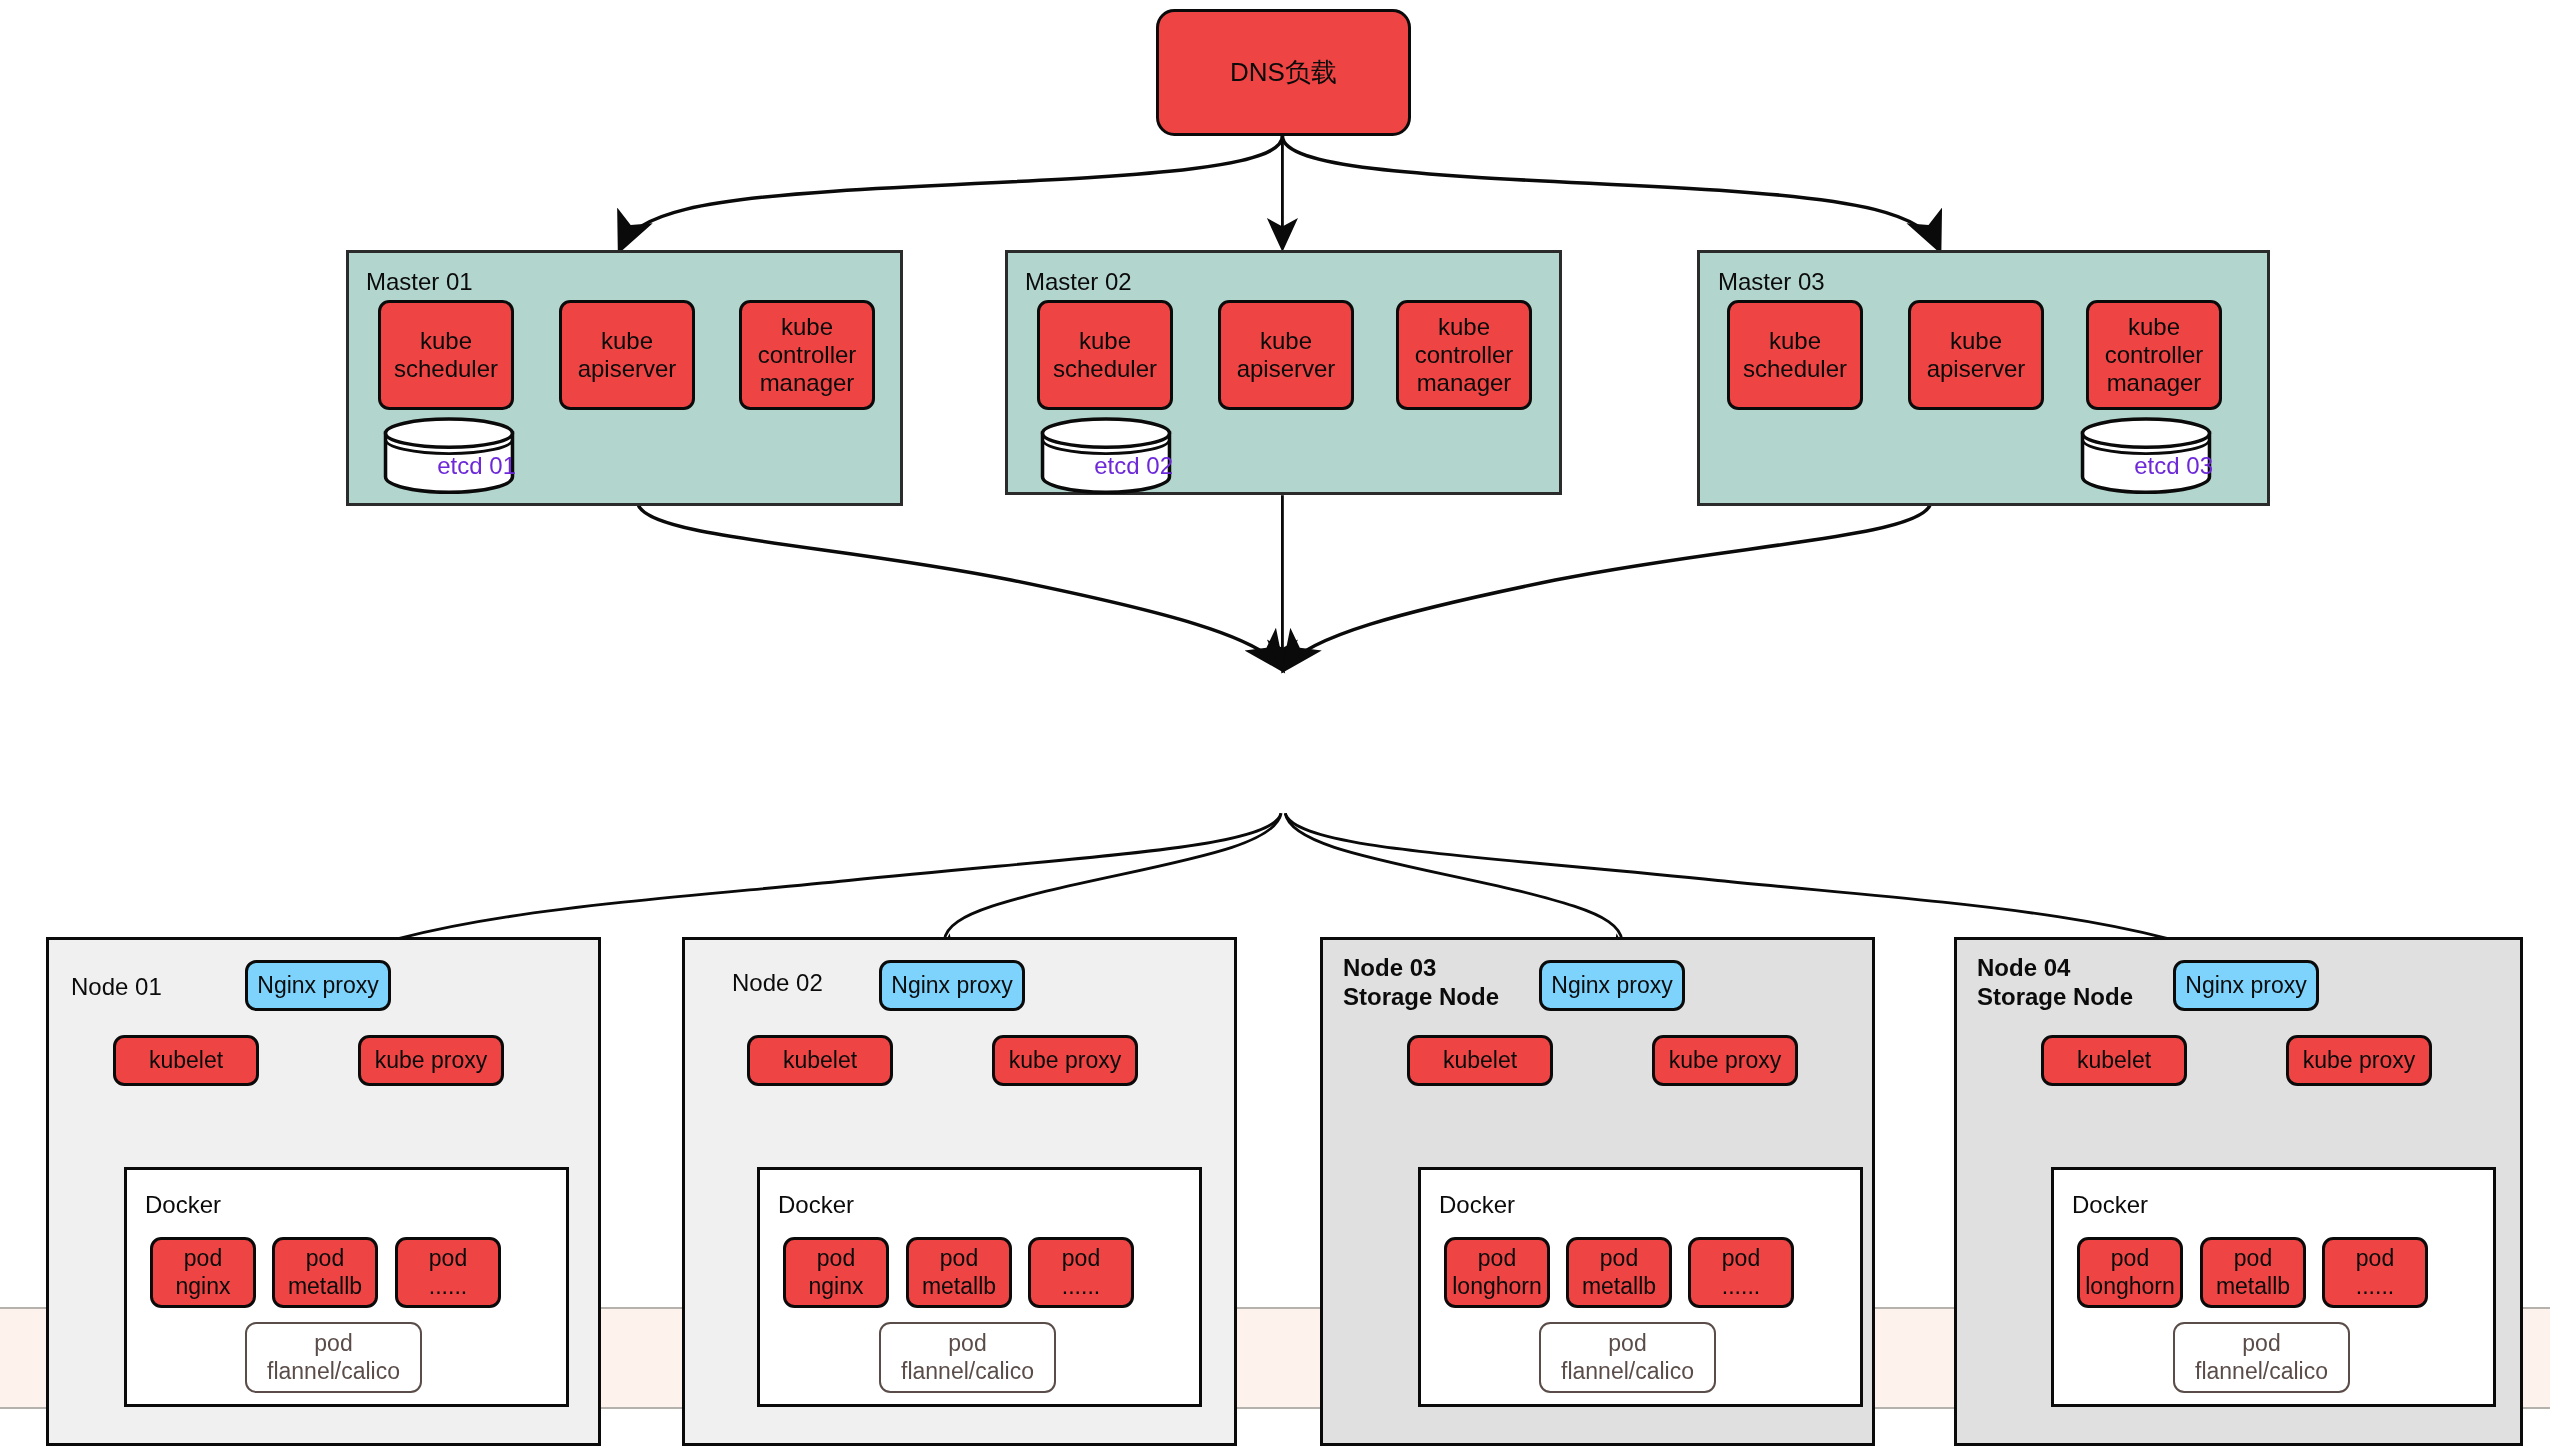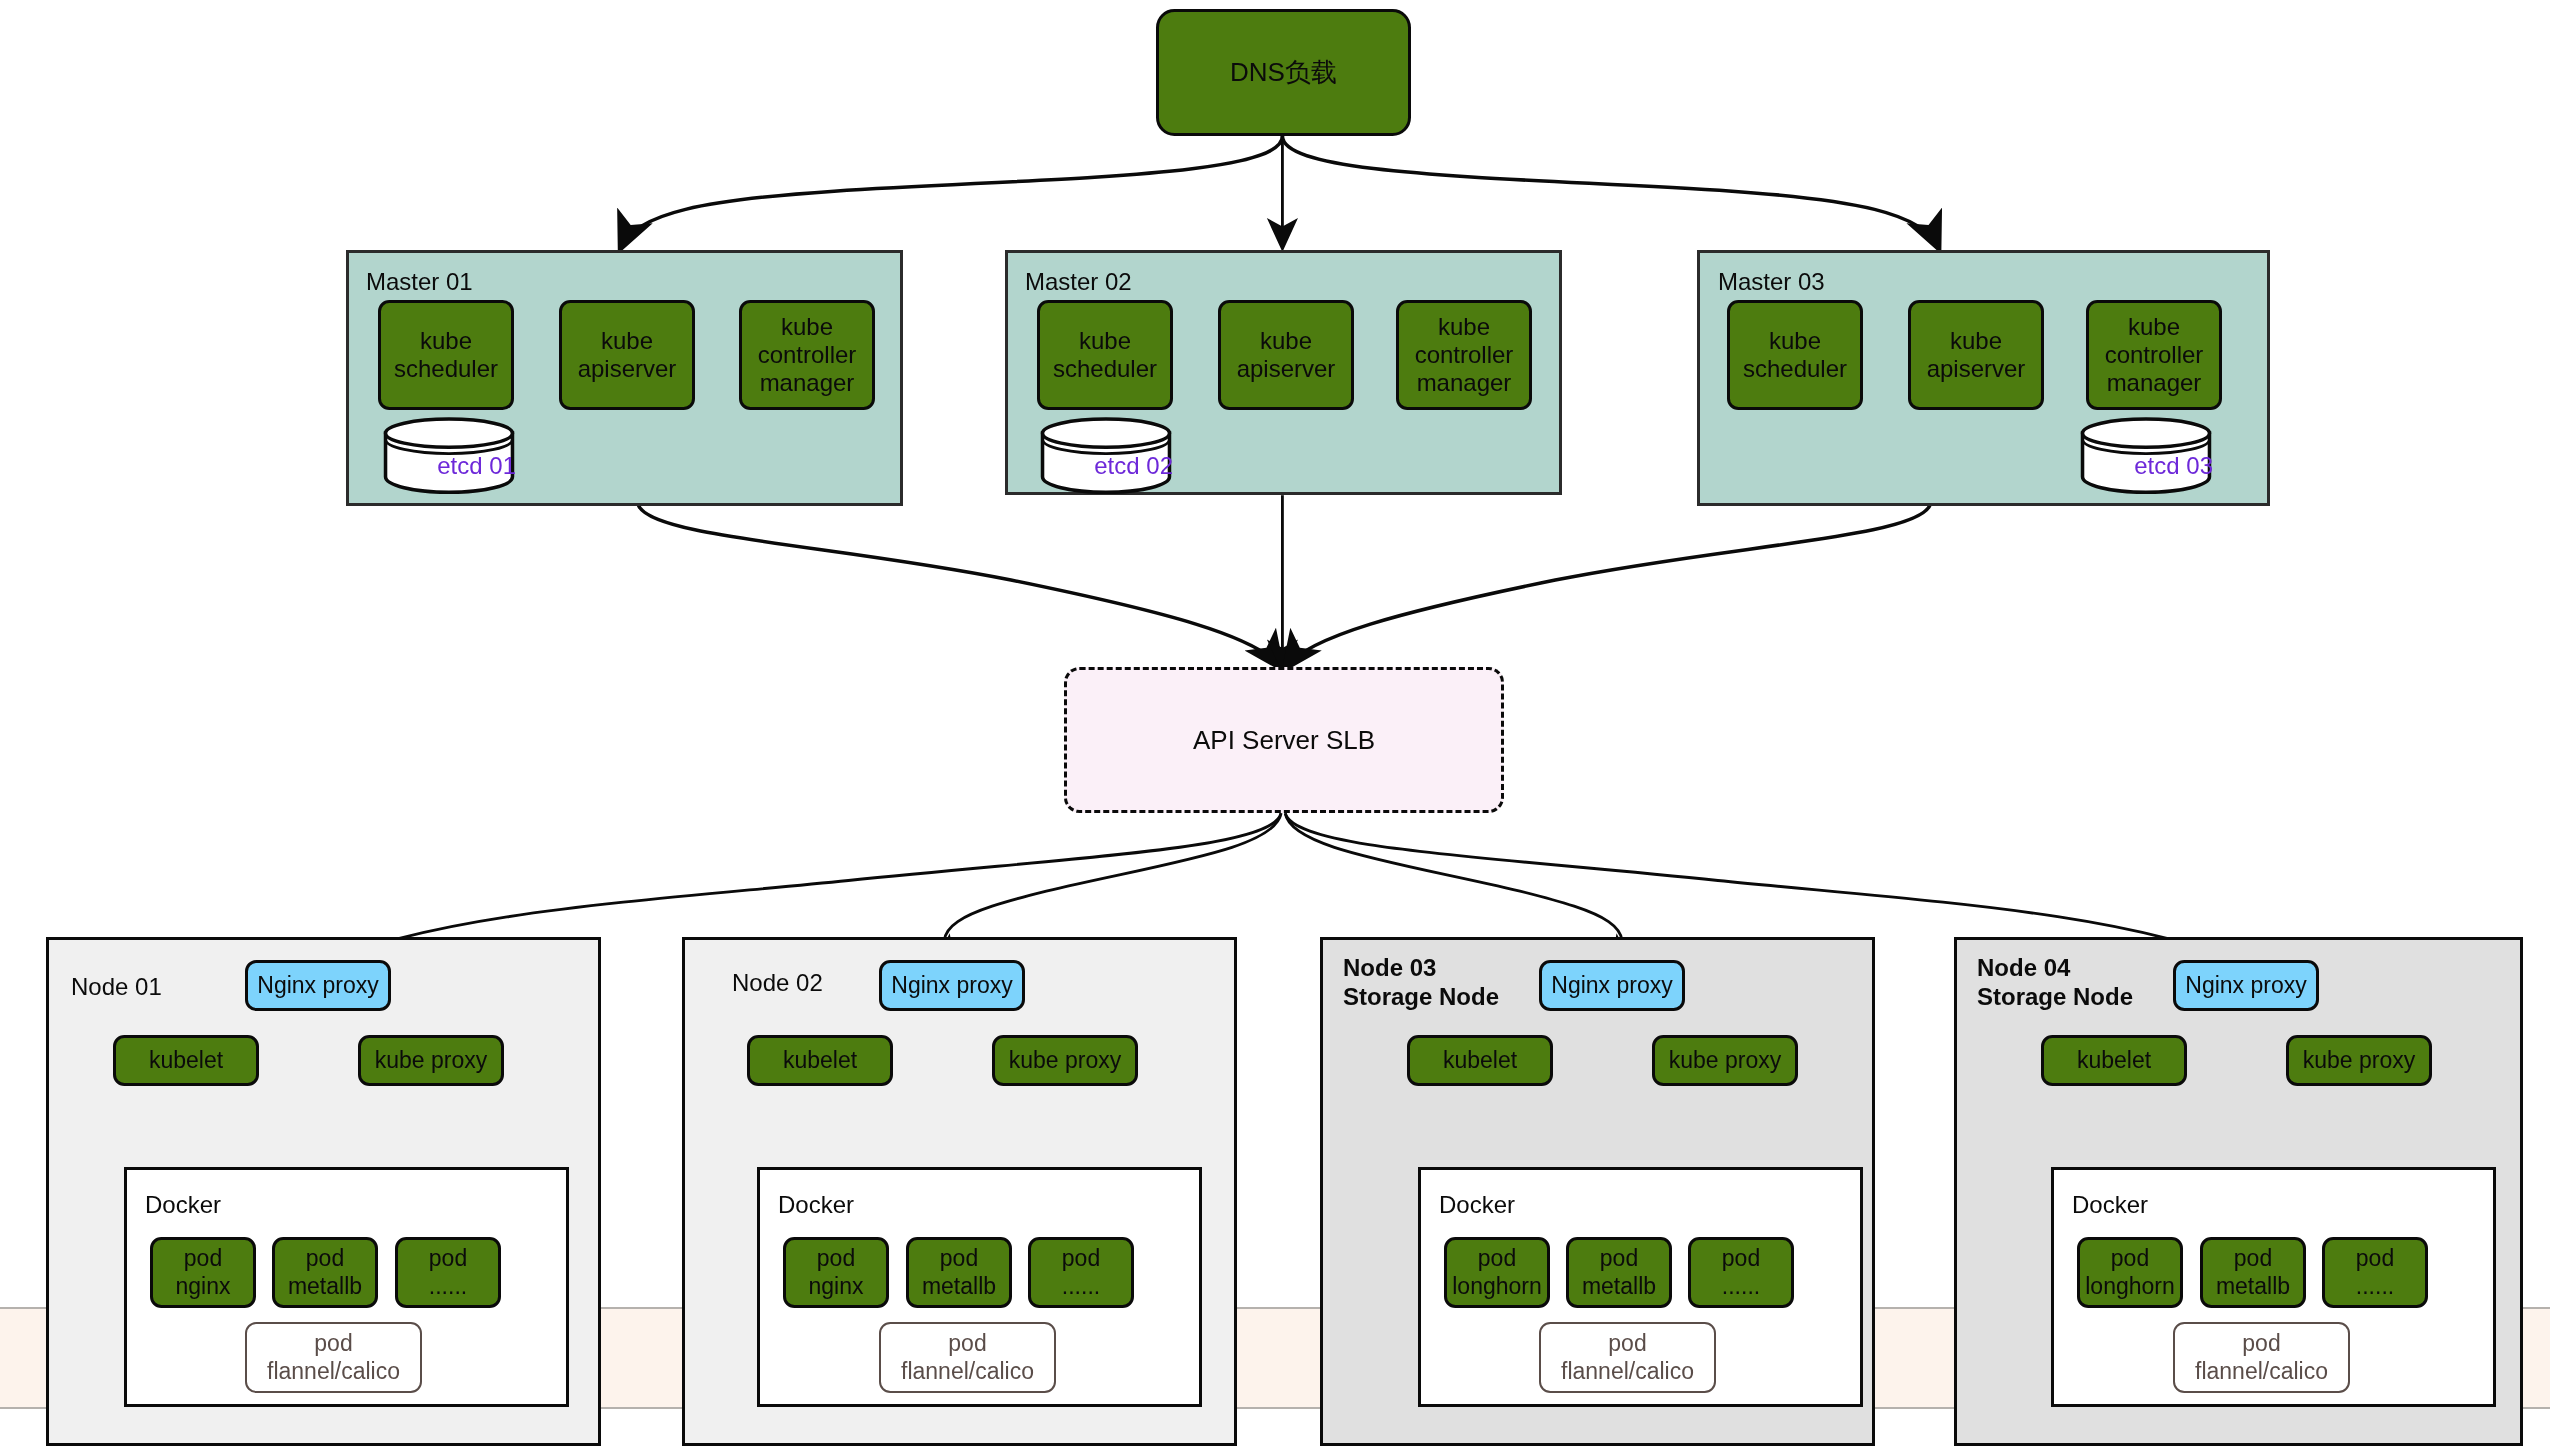--- a/index.html
+++ b/index.html
@@ -10,21 +10,21 @@
   .band{position:absolute;left:0;width:2550px;background:#fdf3ec;
         border-top:2.1px solid #b5b1ad;border-bottom:2.1px solid #b5b1ad;box-sizing:border-box;}
 
   .grp{position:absolute;box-sizing:border-box;}
   .master{background:#b2d5cd;border:3.5px solid #2b2b2b;}
   .node{background:#f0f0f0;border:3.5px solid #0a0a0a;}
   .node.storage{background:#e0e0e0;}
   .grp-title{position:absolute;font-size:24px;color:#0b0b0b;line-height:1.22;white-space:pre;}
   .grp-title.bold{font-weight:bold;}
 
-  .box{position:absolute;box-sizing:border-box;background:#4d7c0f;border:3.5px solid #0a0a0a;
+  .box{position:absolute;box-sizing:border-box;background:#ef4444;border:3.5px solid #0a0a0a;
        border-radius:11.3px;display:flex;align-items:center;justify-content:center;text-align:center;
        font-size:24px;color:#0b0b0b;line-height:1.18;padding:1.4px;}
   .box.sm{font-size:23px;}
   .box.pink{background:#7dd3fc;}
   .dns{border-radius:18.4px;border-width:3.5px;font-size:26px;}
 
   .slb{position:absolute;box-sizing:border-box;background:#fbf0f8;border:3.5px dashed #0a0a0a;
        border-radius:15.6px;display:flex;align-items:center;justify-content:center;font-size:26px;color:#0b0b0b;}
 
   .docker{position:absolute;box-sizing:border-box;background:transparent;border:3.5px solid #0a0a0a;}
@@ -147,21 +147,20 @@
 manager</div>
   <div class="etcd" style="left:2079px;top:416px;width:134px;height:78px;">
     <svg width="134" height="78" viewBox="0 0 190 110">
       <path d="M5,24 L5,86 a90,22 0 0 0 180,0 L185,24 z" fill="#ffffff" stroke="#0a0a0a" stroke-width="5"></path>
       <ellipse cx="95" cy="24" rx="90" ry="20" fill="#ffffff" stroke="#0a0a0a" stroke-width="5"></ellipse>
       <path d="M5,33 a90,20 0 0 0 180,0" fill="none" stroke="#0a0a0a" stroke-width="4"></path>
     </svg>
     <span>etcd 03</span>
   </div>
 
-  <div class="slb" style="left:1064px;top:667px;width:440px;height:146px;">API Server SLB</div>
 
   <div class="grp node" style="left:46px;top:937px;width:555px;height:509px;"></div>
   <div class="grp-title" style="left:71px;top:972px;">Node 01</div>
   <div class="box pink sm" style="left:245px;top:960px;width:146px;height:51px;">Nginx proxy</div>
   <div class="box sm" style="left:113px;top:1035px;width:146px;height:51px;">kubelet</div>
   <div class="box sm" style="left:358px;top:1035px;width:146px;height:51px;">kube proxy</div>
   <div class="docker" style="left:124px;top:1167px;width:445px;height:240px;background:#ffffff;"></div>
   <div class="docker-lbl" style="left:145px;top:1191px;">Docker</div>
   <div class="box sm" style="left:150px;top:1237px;width:106px;height:71px;white-space:pre-line;">pod
 nginx</div>

